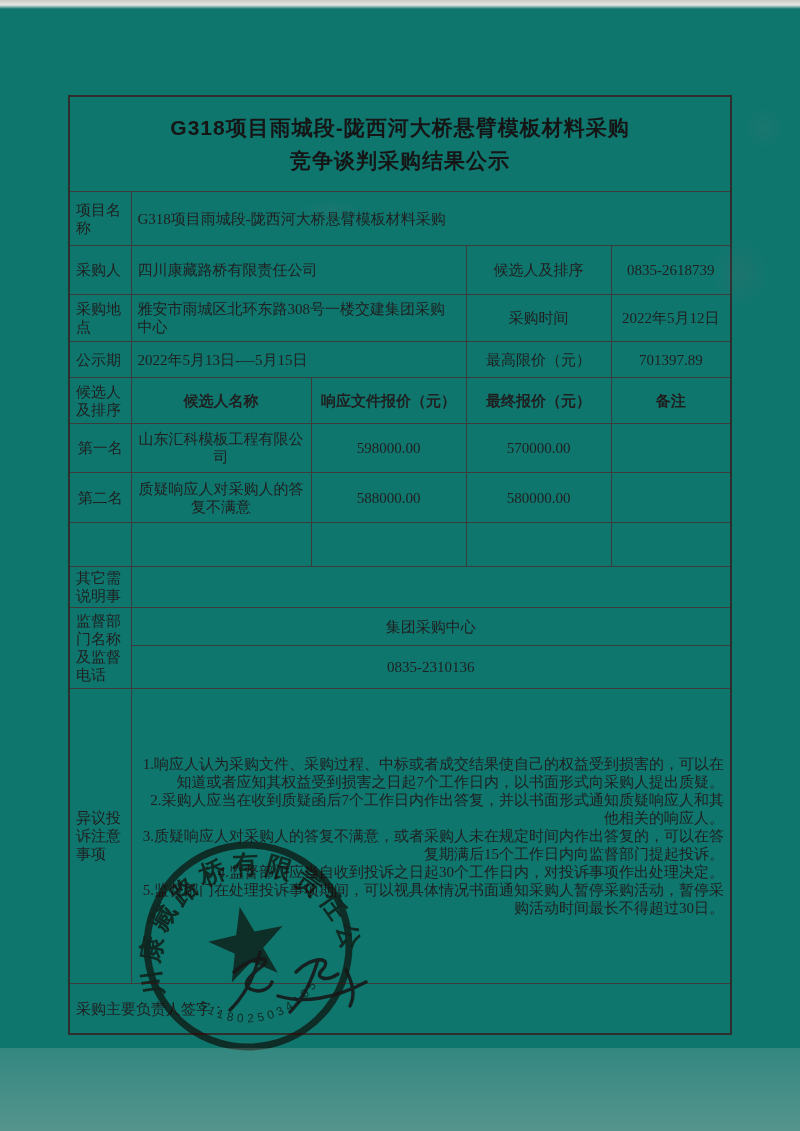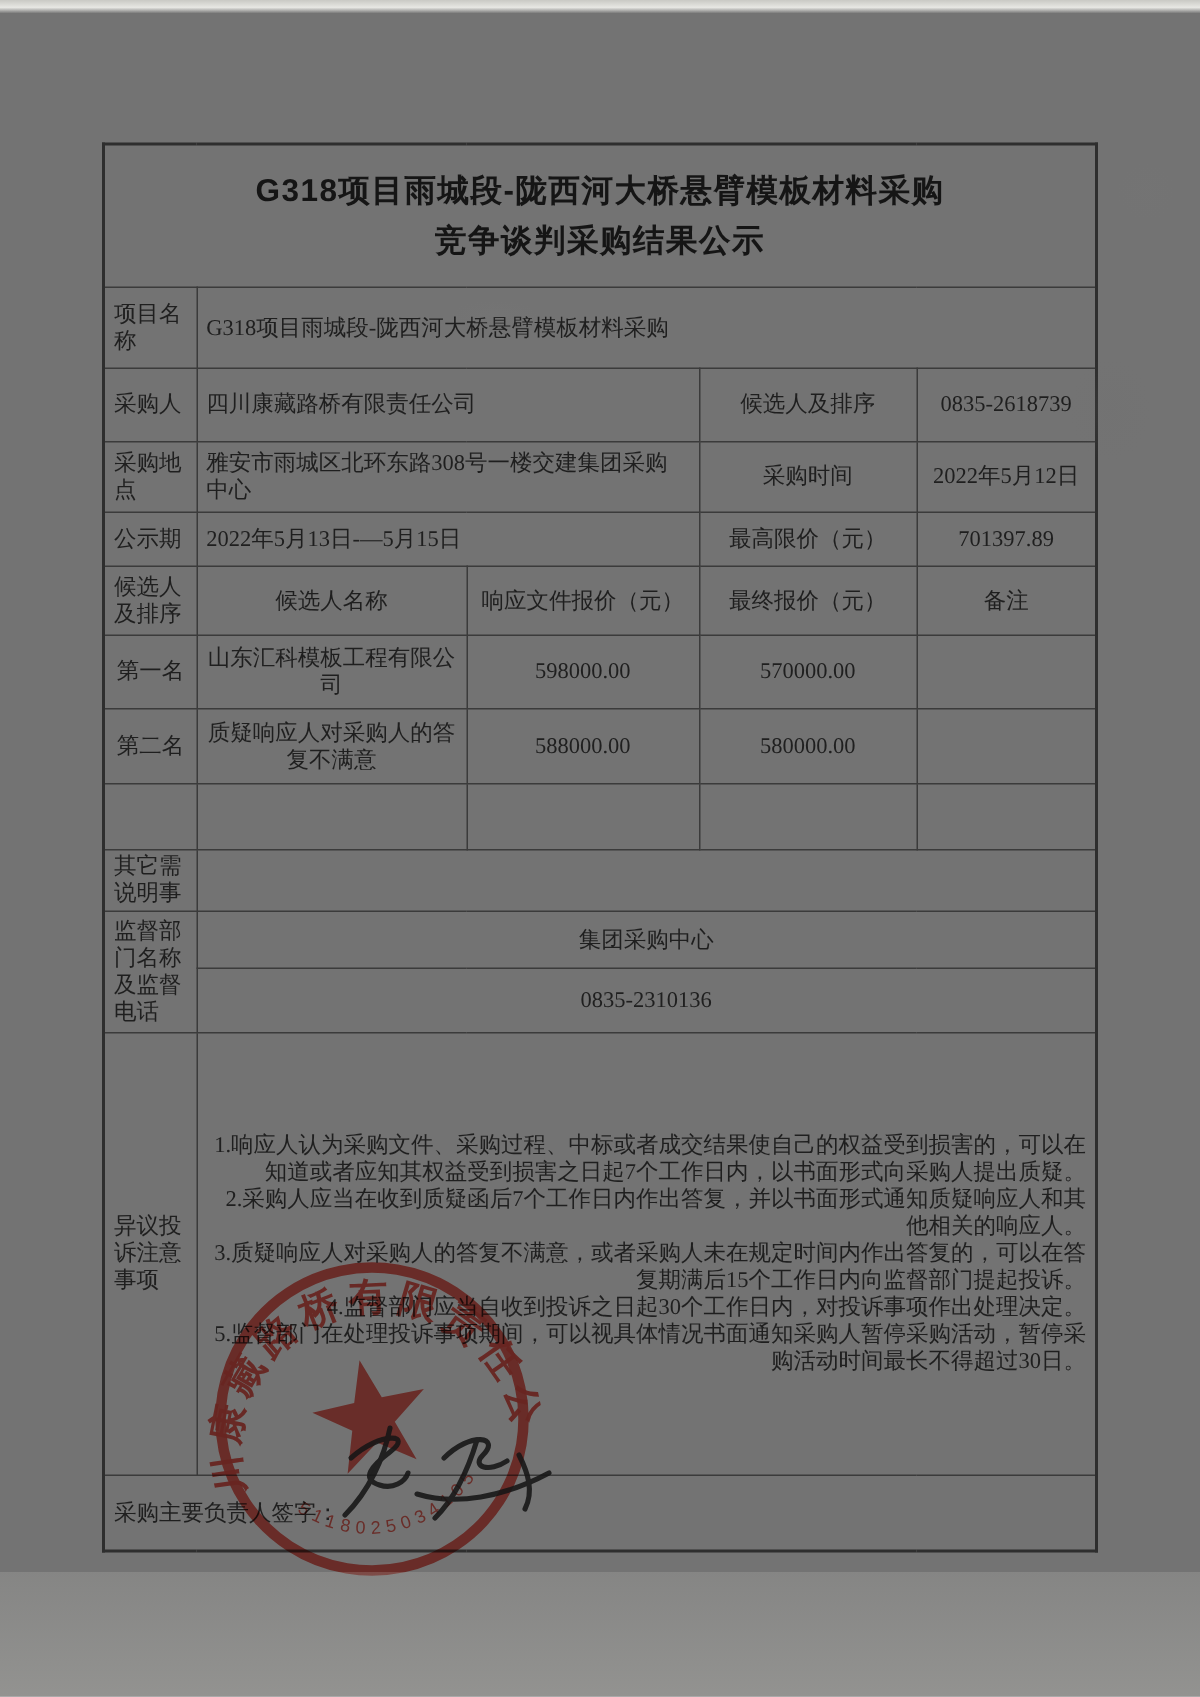--- a/index.html
+++ b/index.html
@@ -1,18 +1,18 @@
 <!DOCTYPE html>
 <html><head>
 <meta charset="utf-8">
 <style>
   html,body{margin:0;padding:0;}
   .page{
     position:relative; width:800px; height:1131px;
-    background:#737373; overflow:hidden;
+    background:#0f766e; overflow:hidden;
     font-family:"Liberation Serif", serif; color:#1f1f1f;
   }
   .top-edge{
     position:absolute; left:0; top:0; width:800px; height:9px;
     background:linear-gradient(180deg,#c9c9c4 0%, #e7e7e3 55%, rgba(255,255,255,0) 100%);
   }
   .bottom-noise{
     position:absolute; left:0; top:1048px; width:800px; height:83px;
     background:linear-gradient(180deg, rgba(216,216,210,.18) 0%, rgba(198,198,192,.38) 100%);
   }
@@ -55,21 +55,21 @@
   tr.r-other td{height:33px;}
   tr.r-supv1 td{height:33px;}
   tr.r-supv2 td{height:38px;}
   tr.r-obj td{height:290px;}
   tr.r-sign td{height:45px;margin-left:20px;}
 
   .lbl{text-align:left; padding-left:7px;margin-left:11px;}
   .lbl-c{margin-top:22px;}
   .val-l{text-align:left; padding-left:8px;}
   .val-c{text-align:center;}
-  .head-c{text-align:center;}
+  .head-c{text-align:center;font-weight:bold;}
   .obj-text{font-size:15px; line-height:21px; text-align:left; padding:0 6px;}
   .obj-text div{margin:0;text-align:right;}
   .sign-label{font-size:16px; padding-left:8px;}
 
   .stamp{
     position:absolute; left:136px; top:834px; width:224px; height:224px;
     transform:rotate(-12deg);
     opacity:.87; mix-blend-mode:multiply; pointer-events:none;
   }
   .signature{

